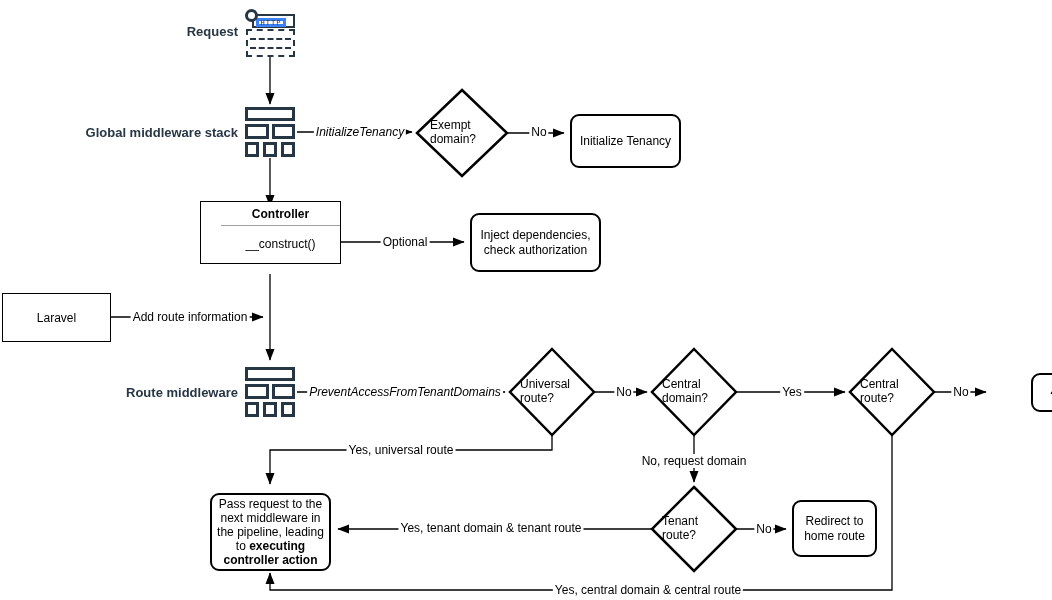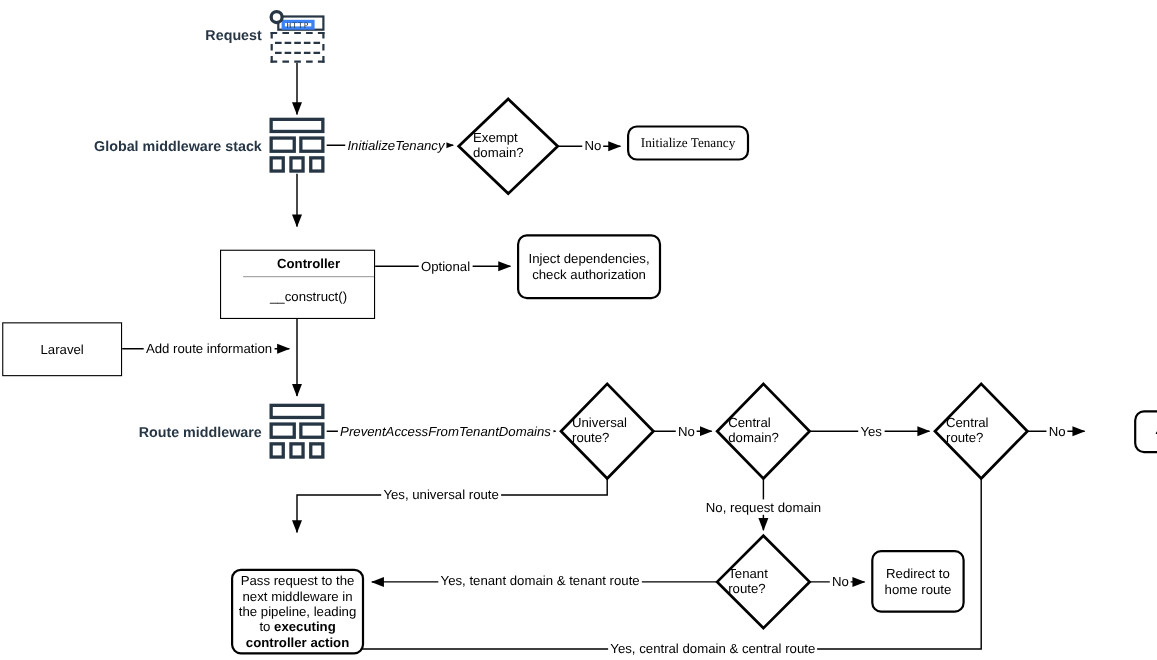--- a/index.html
+++ b/index.html
@@ -100,25 +100,25 @@
   <div class="blk" style="left:27px;top:17px;width:23px;height:15px;"></div>
   <div class="blk" style="left:0;top:35px;width:14px;height:15px;"></div>
   <div class="blk" style="left:18px;top:35px;width:14px;height:15px;"></div>
   <div class="blk" style="left:36px;top:35px;width:14px;height:15px;"></div>
 </div>
 
 <div class="abs dmt" style="left:417px;top:90px;width:90px;height:86px;">
   <span>Exempt domain?</span>
 </div>
 
-<div class="abs rrect" style="left:570px;top:114px;width:111px;height:32px;font-family:Liberation Serif, serif;">
+<div class="abs rrect" style="left:570px;top:114px;width:111px;height:54px;">
   <span>Initialize Tenancy</span>
 </div>
 
-<div class="abs uml" style="left:200px;top:227px;width:141px;height:63px;padding-left:20px;">
+<div class="abs uml" style="left:200px;top:201px;width:141px;height:63px;padding-left:20px;">
   <div class="ttl">Controller</div>
   <div class="div"></div>
   <div class="mem">__construct()</div>
 </div>
 
 <div class="abs rrect" style="left:470px;top:213px;width:131px;height:59px;">
   <span>Inject dependencies, check authorization</span>
 </div>
 
 <div class="abs prect" style="left:2px;top:293px;width:109px;height:49px;">
@@ -149,21 +149,21 @@
 </div>
 
 <div class="abs rrect" style="left:991px;top:373px;width:59px;height:39px;margin-left:40px;">
   <span>404</span>
 </div>
 
 <div class="abs rrect" style="left:792px;top:500px;width:85px;height:57px;">
   <span>Redirect to home route</span>
 </div>
 
-<div class="abs rrect" style="left:210px;top:517px;width:121px;height:78px;line-height:1.18;">
+<div class="abs rrect" style="left:210px;top:493px;width:121px;height:78px;line-height:1.18;">
   <span><span>Pass request to the next middleware in the pipeline, leading to </span><span class="b">executing controller action</span></span>
 </div>
 
 <div class="abs elabel it" style="left:360px;top:132px;">InitializeTenancy</div>
 <div class="abs elabel" style="left:539px;top:132px;">No</div>
 <div class="abs elabel" style="left:405px;top:242px;">Optional</div>
 <div class="abs elabel" style="left:190px;top:317px;">Add route information</div>
 <div class="abs elabel it" style="left:405px;top:392px;">PreventAccessFromTenantDomains</div>
 <div class="abs elabel" style="left:624px;top:392px;">No</div>
 <div class="abs elabel" style="left:792px;top:392px;">Yes</div>

